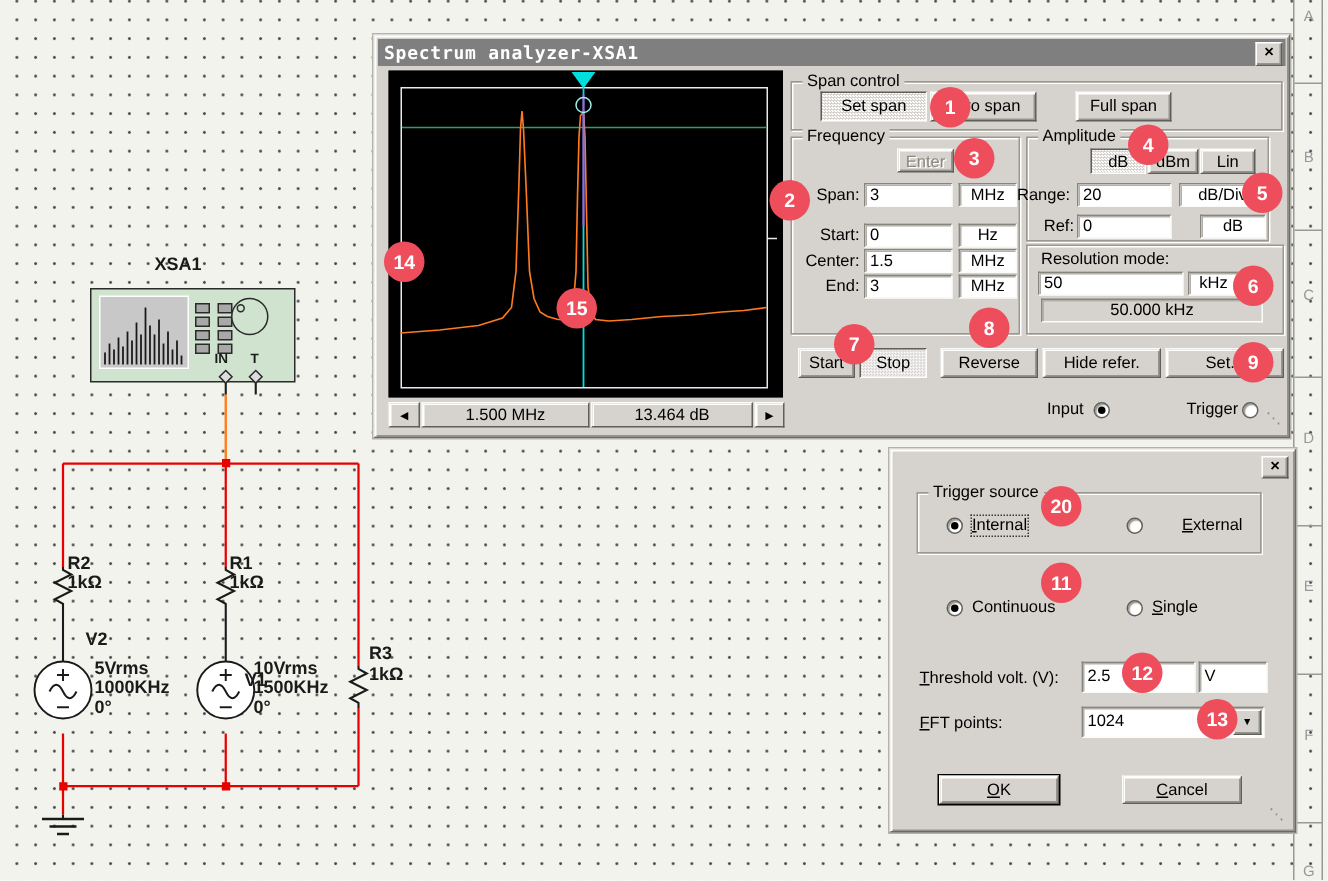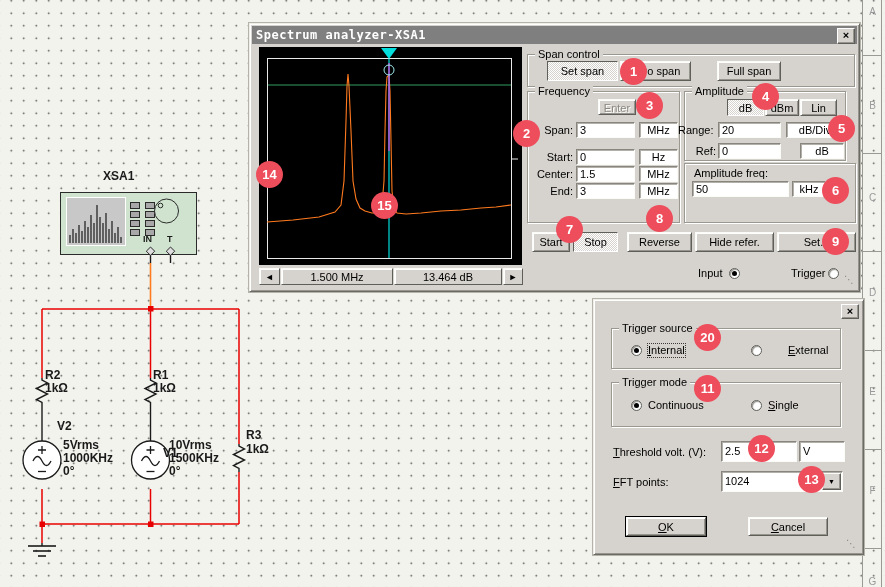--- a/index.html
+++ b/index.html
@@ -262,23 +262,24 @@
         <span>Lin</span>
       </div>
     <span class="t" style="left:428px;top:100px;width:38px;">Range:</span>
     <div class="field" style="left:468px;top:98px;width:63px;height:16px;">20</div>
     <div class="field center" style="left:536px;top:98px;width:58px;height:16px;">dB/Div</div>
     <span class="t" style="left:428px;top:121px;width:38px;text-align:right;">Ref:</span>
     <div class="field" style="left:468px;top:119px;width:63px;height:16px;">0</div>
     <div class="field center" style="left:550px;top:119px;width:44px;height:16px;">dB</div>
 
     <div class="group" style="left:434px;top:139px;width:172px;height:60px;"></div>
-    <span class="t" style="left:444px;top:143px;">Amplitude freq:</span>
+    <span class="t" style="left:444px;top:143px;">Resolution mode:</span>
     <div class="field" style="left:442px;top:157px;width:97px;height:16px;">50</div>
     <div class="field center" style="left:542px;top:157px;width:34px;height:16px;">kHz</div>
+    <div class="panel-inset" style="left:444px;top:175px;width:148px;height:16px;padding-top:1px;">50.000 kHz</div>
 
     <div class="b3" style="left:282px;top:208px;width:38px;height:20px;">
         <span>Start</span>
       </div>
     <div class="b3 pressed" style="left:323px;top:208px;width:45px;height:20px;">
         <span>Stop</span>
       </div>
     <div class="b3" style="left:377px;top:208px;width:65px;height:20px;">
         <span>Reverse</span>
       </div>
@@ -300,23 +301,20 @@
     <div class="xbtn" style="top:4px;right:4px;height:13px;">×</div>
 
     <div class="group" style="left:17px;top:28px;width:230px;height:41px;">
       <span class="glabel">Trigger source</span>
     </div>
     <div class="radio on" style="left:37px;top:45px;"></div>
     <span class="t ul focusbox" style="left:54px;top:44px;display:inline-block;">Internal</span>
     <div class="radio" style="left:157px;top:45px;"></div>
     <span class="t ul" style="left:174px;top:44px;display:inline-block;padding-left:20px;">External</span>
 
-    <div class="group" style="left:17px;top:82px;width:230px;height:45px;">
-      <span class="glabel">Trigger mode</span>
-    </div>
     <div class="radio on" style="left:37px;top:100px;"></div>
     <span class="t" style="left:54px;top:99px;display:inline-block;">Continuous</span>
     <div class="radio" style="left:157px;top:100px;"></div>
     <span class="t ul" style="left:174px;top:99px;display:inline-block;">Single</span>
 
     <span class="t ul" style="left:19px;top:146px;display:inline-block;">Threshold volt. (V):</span>
     <div class="field" style="left:127px;top:141px;width:76px;height:21px;padding-top:3px;">2.5</div>
     <div class="field" style="left:205px;top:141px;width:46px;height:21px;padding-top:3px;">V</div>
 
     <span class="t ul" style="left:19px;top:176px;display:inline-block;">FFT points:</span>

